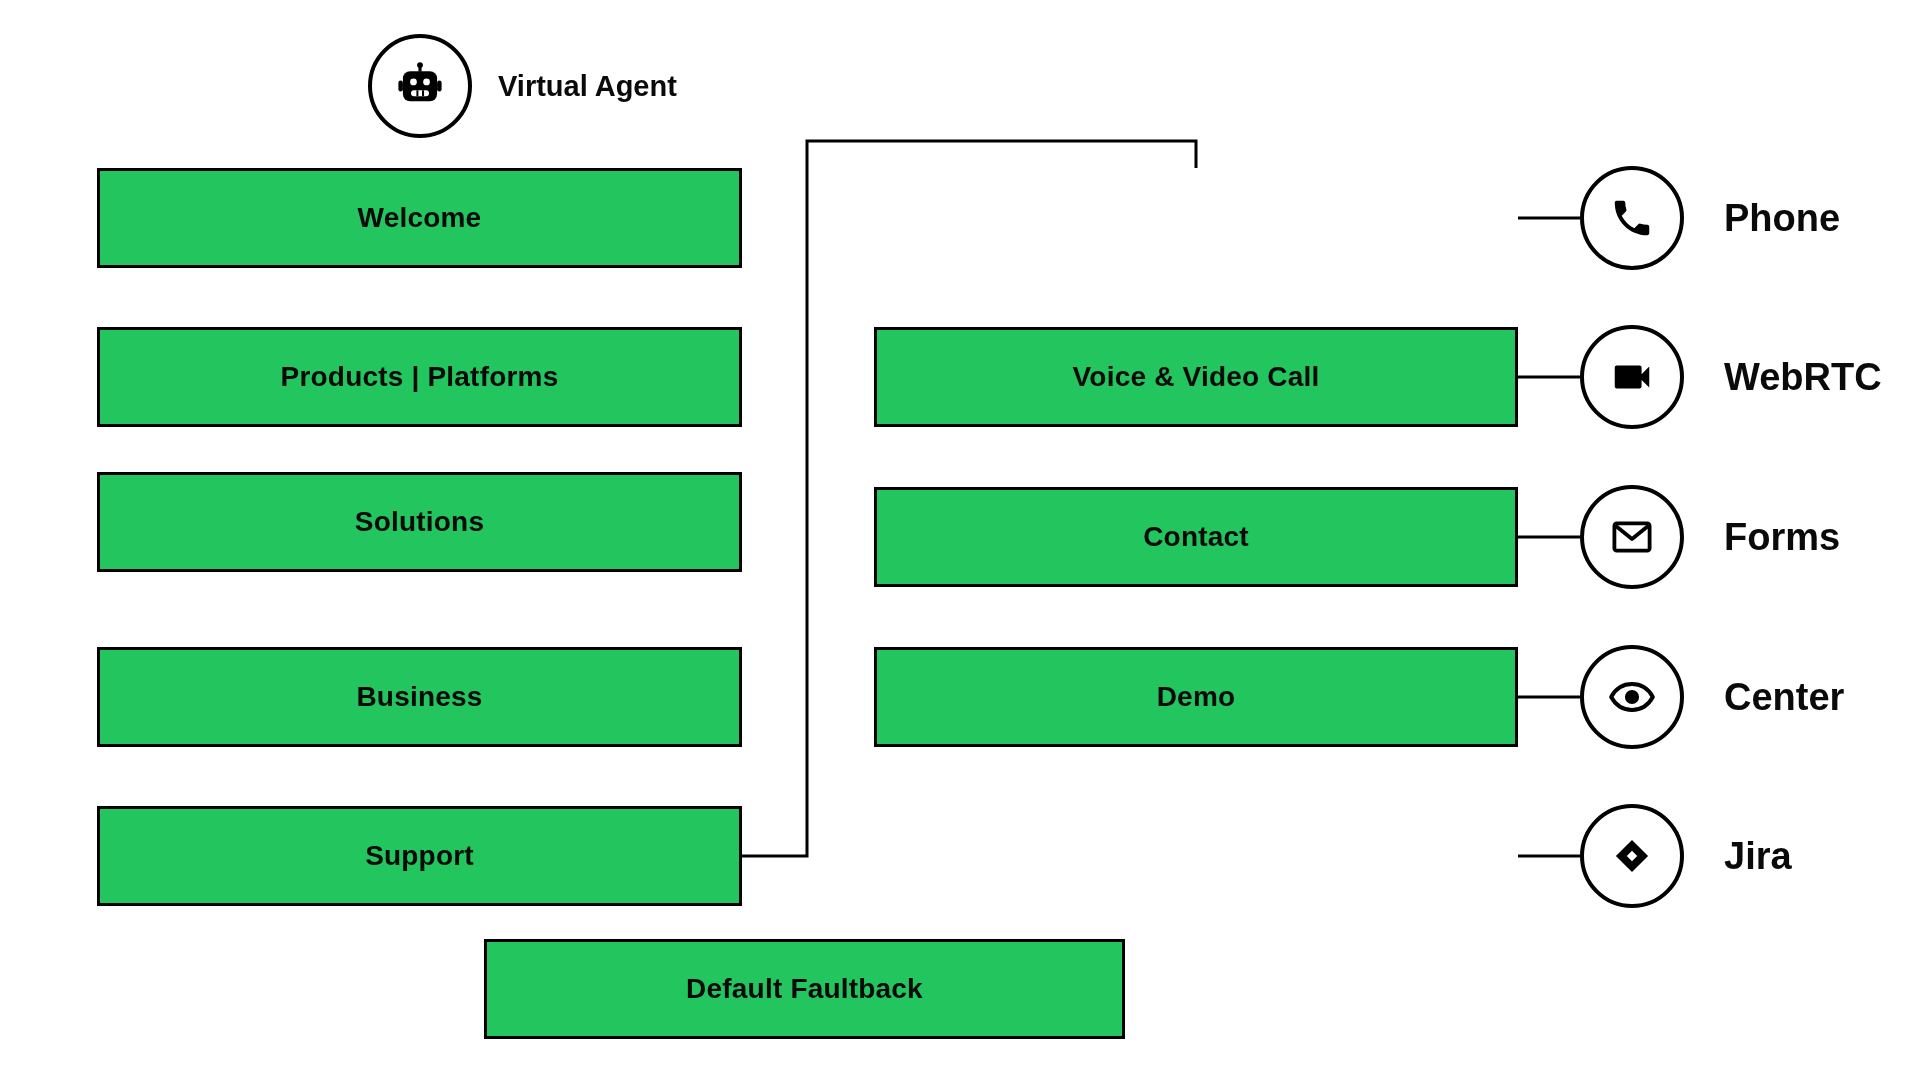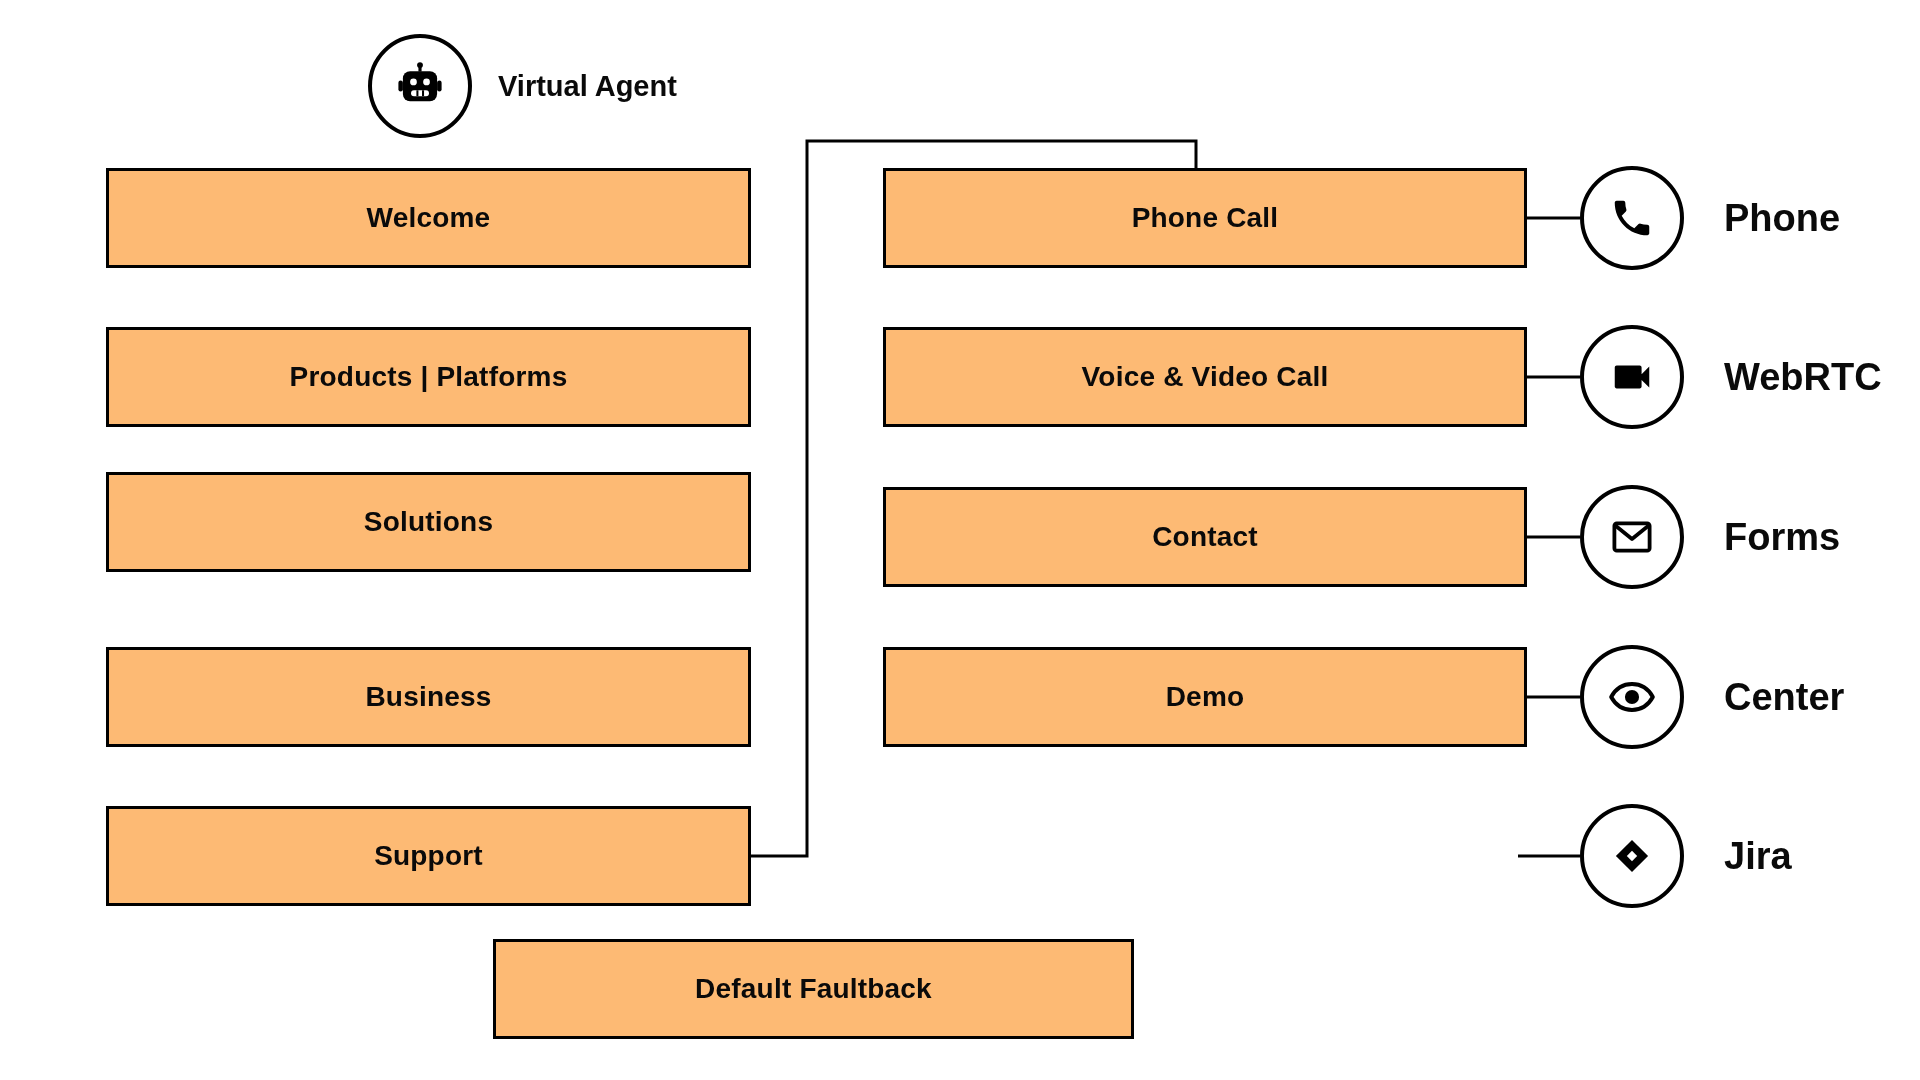--- a/index.html
+++ b/index.html
@@ -20,26 +20,25 @@
     position: absolute;
     left: 0; top: 0;
     width: 1920px; height: 1080px;
     pointer-events: none;
   }
 
   
   .node {
     position: absolute;
     height: 100px;
-    background: #fdba74;
+    background: #22c55e;
     border: 3px solid #000000;
     display: flex;
     align-items: center;
     justify-content: center;
-    margin-left: 9px;
   }
   .node-label {
     font-size: 28px;
     font-weight: 700;
     letter-spacing: 0.2px;
     white-space: nowrap;
   }
   .left-node  { left: 97px;  width: 645px; }
   .right-node { left: 874px; width: 644px; }
   .fallback-node { left: 484px; top: 939px; width: 641px; }
@@ -140,23 +139,20 @@
   <div class="node left-node" style="top:472px">
     <span class="node-label">Solutions</span>
   </div>
   <div class="node left-node" style="top:647px">
     <span class="node-label">Business</span>
   </div>
   <div class="node left-node" style="top:806px">
     <span class="node-label">Support</span>
   </div>
 
-  <div class="node right-node" style="top:168px">
-    <span class="node-label">Phone Call</span>
-  </div>
   <div class="node right-node" style="top:327px">
     <span class="node-label">Voice &amp; Video Call</span>
   </div>
   <div class="node right-node" style="top:487px">
     <span class="node-label">Contact</span>
   </div>
   <div class="node right-node" style="top:647px">
     <span class="node-label">Demo</span>
   </div>
 

